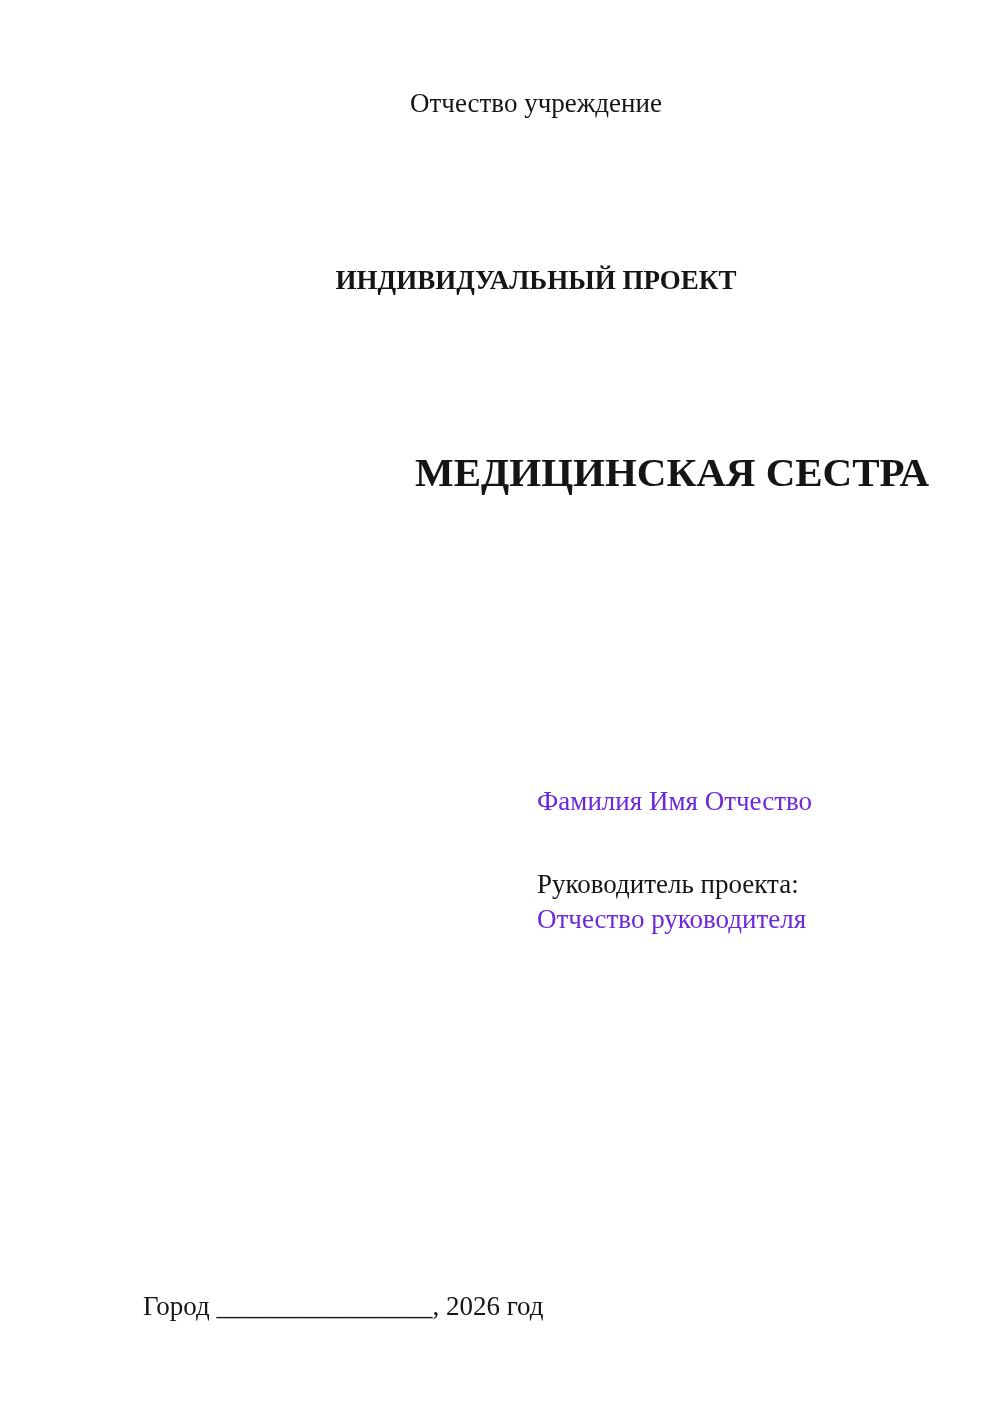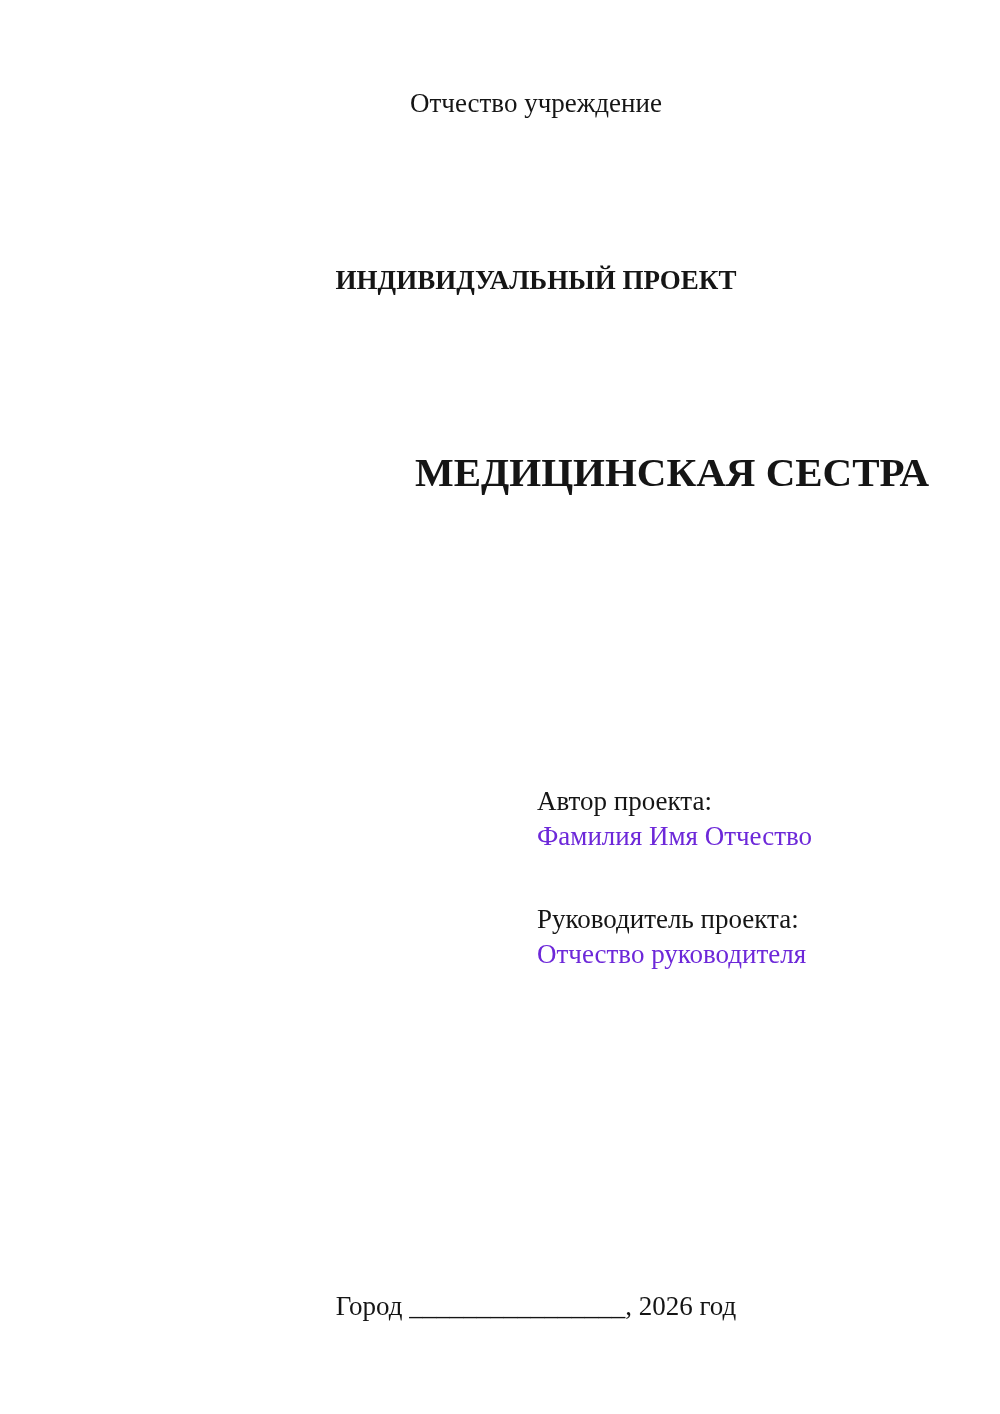--- a/index.html
+++ b/index.html
@@ -76,21 +76,21 @@
   }
   .credits .supervisor-label {
     margin-top: 48px;
   }
   .footer-line {
     position: absolute;
     top: 1289px;
     left: 0;
     right: 0;
     margin: 0;
-    text-align: center;
+    text-align: left;
     font-size: 27px;
     line-height: 1.3;
   }
   .footer-line .blank-line {
     margin-left: 0.25em;
     letter-spacing: 0;
   }
 </style>
 </head>
 <body>
@@ -98,21 +98,20 @@
 <div class="page">
   <div class="content">
 
     <p class="org-line">Отчество учреждение</p>
 
     <p class="project-type">ИНДИВИДУАЛЬНЫЙ ПРОЕКТ</p>
 
     <h1 class="main-title">МЕДИЦИНСКАЯ СЕСТРА</h1>
 
     <div class="credits">
-      <p class="label">Автор проекта:</p>
       <p class="placeholder">Фамилия Имя Отчество</p>
       <p class="label supervisor-label">Руководитель проекта:</p>
       <p class="placeholder">Отчество руководителя</p>
     </div>
 
     <p class="footer-line">
       <span>Город</span><span class="blank-line">________________</span><span>, 2026 год</span>
     </p>
 
   </div>

